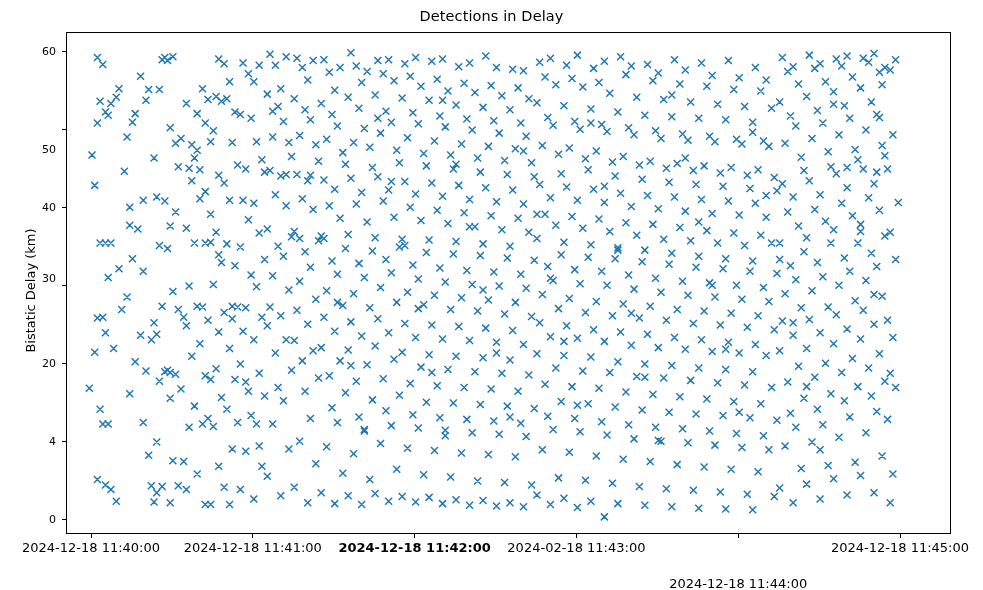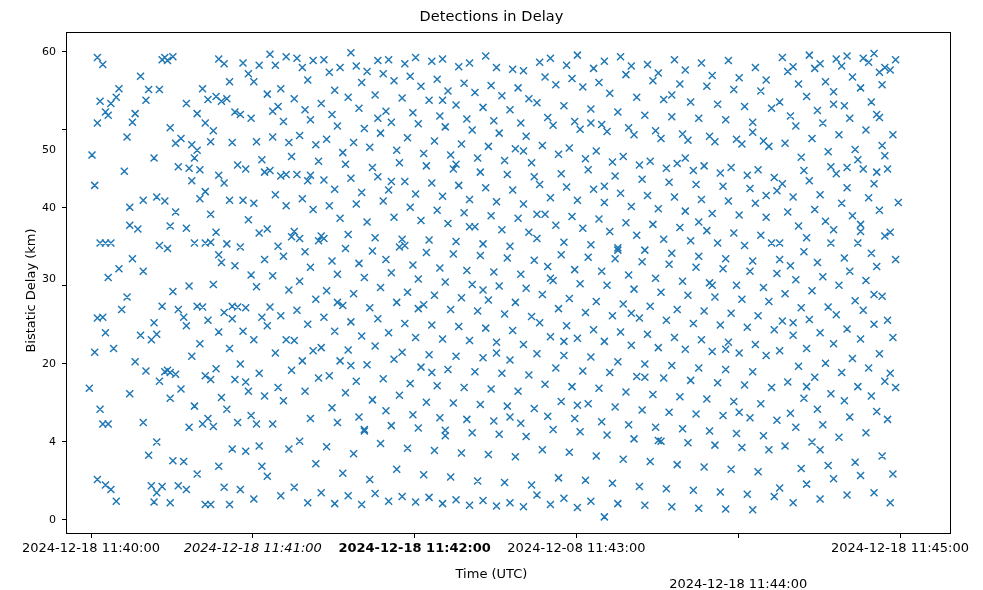--- a/index.html
+++ b/index.html
@@ -104,21 +104,20 @@
   }
 </style>
 </head>
 <body>
 
 <div id="figure">
 
   <div id="chart-title">Detections in Delay</div>
 
   <div id="ylabel">Bistatic Delay (km)</div>
-  <div id="xlabel">Time (UTC)</div>
 
   <div id="ytick-labels">
       <div class="ytick-label" style="top: 519px;">0</div>
       <div class="ytick-label" style="top: 441px;">4</div>
       <div class="ytick-label" style="top: 363px;">20</div>
       <div class="ytick-label" style="top: 278px;">30</div>
       <div class="ytick-label" style="top: 207px;">40</div>
       <div class="ytick-label" style="top: 129px; margin-top: 20px;">50</div>
       <div class="ytick-label" style="top: 51px;">60</div>
     </div>
@@ -126,23 +125,23 @@
       <div class="ytick-mark" style="top: 518.5px;"></div>
       <div class="ytick-mark" style="top: 440.5px;"></div>
       <div class="ytick-mark" style="top: 362.5px;"></div>
       <div class="ytick-mark" style="top: 284.5px;"></div>
       <div class="ytick-mark" style="top: 206.5px;"></div>
       <div class="ytick-mark" style="top: 128.5px;"></div>
       <div class="ytick-mark" style="top: 50.5px;"></div>
     </div>
   <div id="xtick-labels">
       <div class="xtick-label" style="left: 91px;">2024-12-18 11:40:00</div>
-      <div class="xtick-label" style="left: 252.8px; font-style: italic;">2024-12-18 11:41:00</div>
+      <div class="xtick-label" style="left: 252.8px;">2024-12-18 11:41:00</div>
       <div class="xtick-label" style="left: 414.6px; font-weight: bold;">2024-12-18 11:42:00</div>
-      <div class="xtick-label" style="left: 576.4px;">2024-12-08 11:43:00</div>
+      <div class="xtick-label" style="left: 576.4px;">2024-02-18 11:43:00</div>
       <div class="xtick-label" style="left: 738.2px; margin-top: 36px;">2024-12-18 11:44:00</div>
       <div class="xtick-label" style="left: 900px;">2024-12-18 11:45:00</div>
     </div>
   <div id="xtick-marks">
       <div class="xtick-mark" style="left: 90.5px;"></div>
       <div class="xtick-mark" style="left: 252.3px;"></div>
       <div class="xtick-mark" style="left: 414.1px;"></div>
       <div class="xtick-mark" style="left: 575.9px;"></div>
       <div class="xtick-mark" style="left: 737.7px;"></div>
       <div class="xtick-mark" style="left: 899.5px;"></div>

